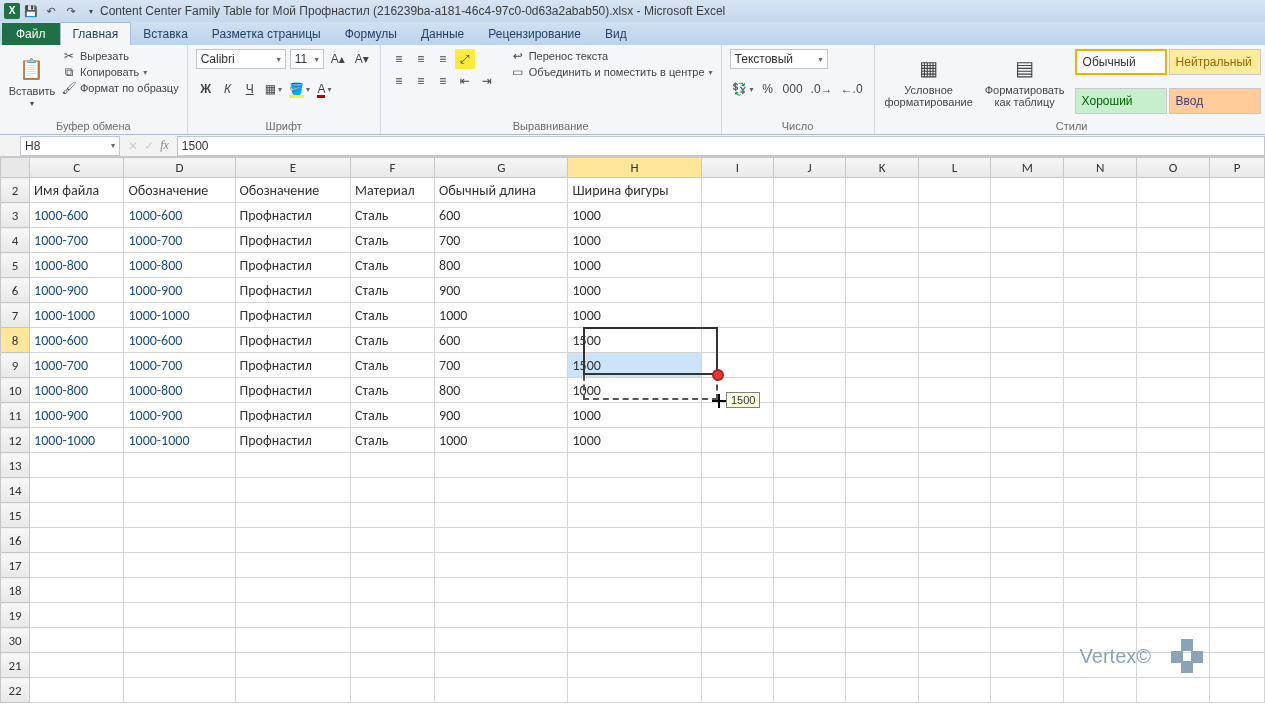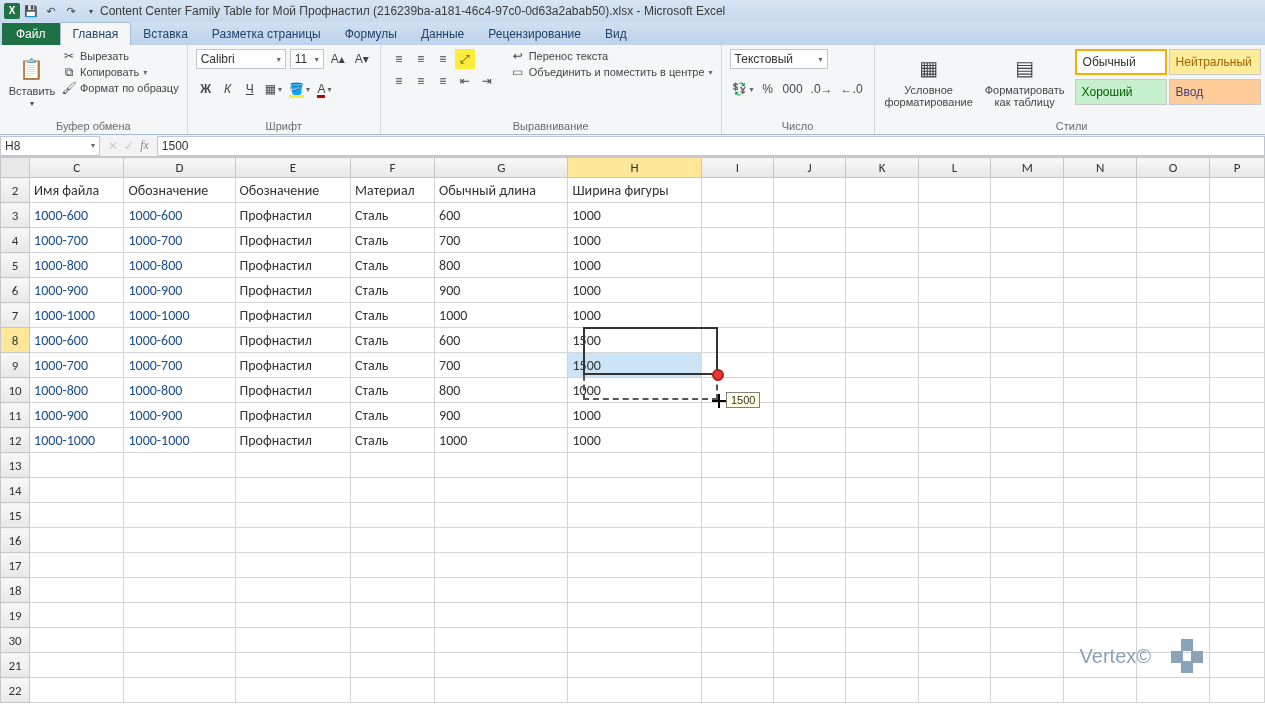--- a/index.html
+++ b/index.html
@@ -42,30 +42,30 @@
 .tbtn.fillcolor .bucket { position:relative; }
 .tbtn.fillcolor .swatch { position:absolute; left:0; right:0; bottom:-2px; height:3px; background:#ffeb3b;}
 .tbtn.fontcol .swatch { position:absolute; left:0; right:0; bottom:-2px; height:3px; background:#c00000;}
 .tbtn.rel { position:relative; }
 
 .align-grid { display:flex; flex-direction:column; gap:2px;}
 .align-grid .r { display:flex; gap:2px; }
 
 .number-fmt { width:98px; height:20px; border:1px solid #c0c6cf; background:#fff; font-size:12px; padding:0 4px; display:flex; align-items:center; justify-content:space-between;}
 
-.style-cells { display:flex; flex-direction:column; gap:4px; }
+.style-cells { display:flex; flex-direction:column; gap:13px; }
 .style-cell { width:92px; height:26px; border:1px solid #c9c9c9; display:flex; align-items:center; padding:0 6px; font-size:12px;}
 .style-cell.normal { background:#fff; border:2px solid #f2b100; }
 .style-cell.neutral { background:#ffeb9c; color:#9c6500; }
 .style-cell.good { background:#c6efce; color:#006100; }
 .style-cell.input { background:#ffcc99; color:#3f3f76; }
 
 
 .formula-bar { height: 22px; border-bottom: 1px solid #c9c9c9; display:flex; align-items:center; background:#f3f3f3;}
-.name-box { width:100px; height:20px; border:1px solid #c0c6cf; background:#fff; margin-left:0; display:flex; align-items:center; padding:0 4px; font-size:12px; justify-content:space-between;}
+.name-box { width:100px; height:20px; border:1px solid #c0c6cf; background:#fff; margin-left:20px; display:flex; align-items:center; padding:0 4px; font-size:12px; justify-content:space-between;}
 .fx-icons { display:flex; align-items:center; gap:6px; padding:0 8px; color:#888;}
 .fx { font-style:italic; font-family:serif; }
 .formula-input { flex:1; height:20px; border:1px solid #c0c6cf; background:#fff; padding:0 4px; font-size:12px; display:flex; align-items:center;}
 
 
 .grid-wrap { position:relative; }
 .grid { border-collapse:collapse; table-layout:fixed; }
 .grid th, .grid td { border:1px solid #d4d4d4; font-size:14px; font-family: Calibri, sans-serif; height:25px; padding:0 4px; text-align:left; overflow:hidden; white-space:nowrap;}
 .grid thead th { background:linear-gradient(#f7f7f7,#e8e8e8); text-align:center; font-weight:normal; color:#333; border-color:#c7c7c7; height:20px; font-size:13px;}
 .grid thead th.sel-col { background:#ffe699; }

